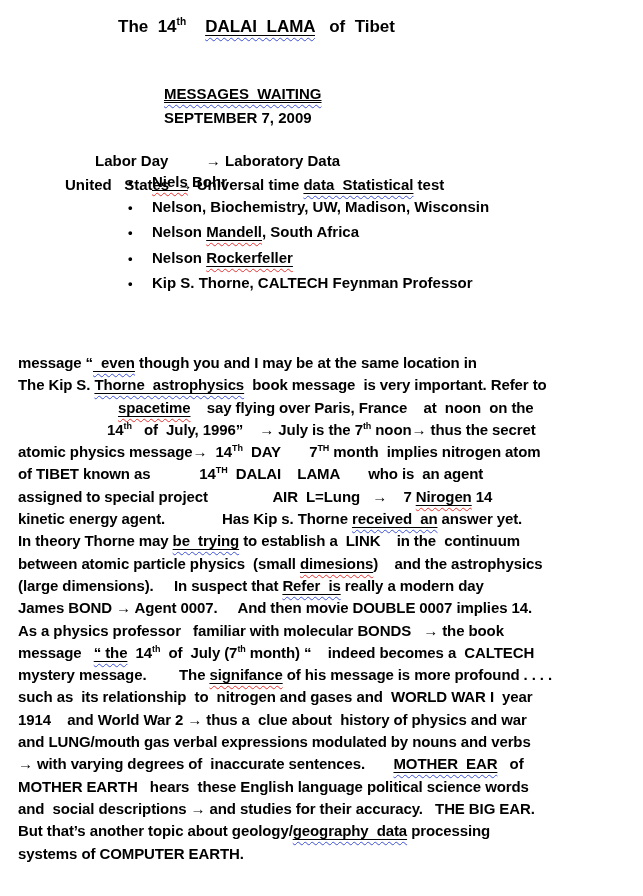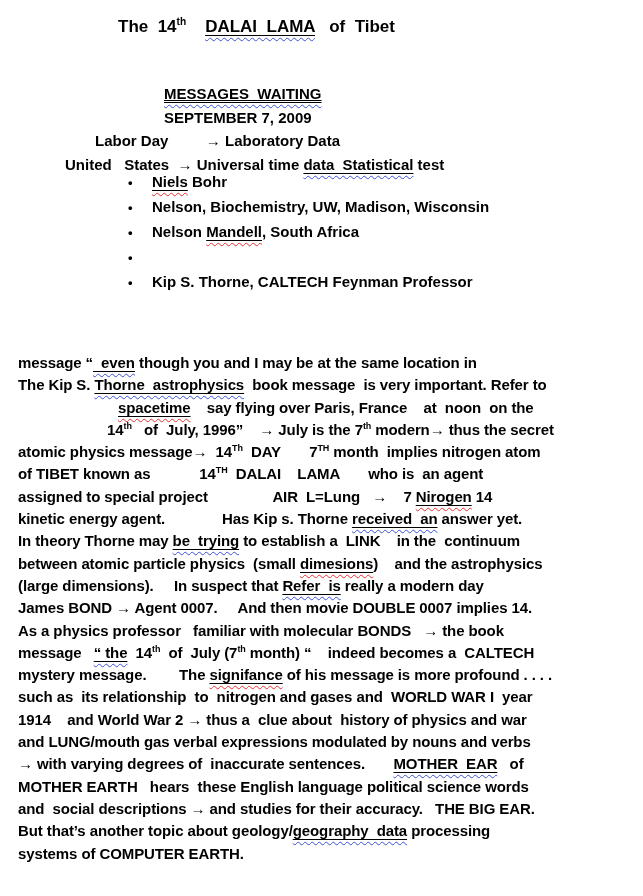--- a/index.html
+++ b/index.html
@@ -73,49 +73,50 @@
   }
 </style>
 </head>
 <body>
 
 <div class="page">
   <div class="title-line"><span class="seg">The  14</span><sup class="sup">th</sup><span class="seg">    </span><span class="seg u-blue"><span class="solid">DALAI  LAMA</span></span><span class="seg">   of  Tibet</span></div>
   <div class="heading-block">
       <div class="line" style="padding-left: 164px; text-decoration: underline;"><span class="seg u-blue"><span class="solid">MESSAGES  WAITING</span></span></div>
       <div class="line" style="padding-left: 164px;"><span class="seg">SEPTEMBER 7, 2009</span></div>
-      <div class="line" style="padding-left: 95px;"><span class="seg">Labor Day         → Laboratory Data</span></div>
+      <div class="line" style="padding-left: 95px; margin-top: 20px;"><span class="seg">Labor Day         → Laboratory Data</span></div>
       <div class="line" style="padding-left: 65px;"><span class="seg">United   States  → Universal time </span><span class="seg u-blue"><span class="solid">data  Statistical</span></span><span class="seg"> test</span></div>
     </div>
   <ul class="bullet-list">
       <li class="bullet-item">
         <span class="dot">•</span>
         <span class="bullet-text"><span class="seg u-red"><span class="solid">Niels</span></span><span class="seg"> Bohr</span></span>
       </li>
       <li class="bullet-item">
         <span class="dot">•</span>
         <span class="bullet-text"><span class="seg">Nelson, Biochemistry, UW, Madison, Wisconsin</span></span>
       </li>
       <li class="bullet-item">
         <span class="dot">•</span>
         <span class="bullet-text"><span class="seg">Nelson </span><span class="seg u-red"><span class="solid">Mandell</span></span><span class="seg">, South Africa</span></span>
       </li>
       <li class="bullet-item">
         <span class="dot">•</span>
+        <span class="bullet-text"><span class="seg">Nelson </span><span class="seg u-red"><span class="solid">Rockerfeller</span></span></span>
       </li>
       <li class="bullet-item">
         <span class="dot">•</span>
         <span class="bullet-text"><span class="seg">Kip S. Thorne, CALTECH Feynman Professor</span></span>
       </li>
     </ul>
   <div class="body-block">
       <div class="line"><span class="seg">message “</span><span class="seg u-blue"><span class="solid">  even</span></span><span class="seg"> though you and I may be at the same location in</span></div>
       <div class="line"><span class="seg">The Kip S. </span><span class="seg u-blue"><span class="solid">Thorne  astrophysics</span></span><span class="seg">  book message  is very important. Refer to</span></div>
       <div class="line" style="padding-left: 100px;"><span class="seg u-red"><span class="solid">spacetime</span></span><span class="seg">    say flying over Paris, France    at  noon  on the</span></div>
-      <div class="line" style="padding-left: 89px;"><span class="seg">14</span><sup class="sup">th</sup><span class="seg">   of  July, 1996”    → July is the 7</span><sup class="sup">th</sup><span class="seg"> modern→ thus the secret</span></div>
+      <div class="line" style="padding-left: 89px;"><span class="seg">14</span><sup class="sup">th</sup><span class="seg">   of  July, 1996”    → July is the 7</span><sup class="sup">th</sup><span class="seg"> noon→ thus the secret</span></div>
       <div class="line"><span class="seg">atomic physics message→  14</span><sup class="sup">Th</sup><span class="seg">  DAY       7</span><sup class="sup">TH</sup><span class="seg"> month  implies nitrogen atom</span></div>
       <div class="line"><span class="seg">of TIBET known as            14</span><sup class="sup">TH</sup><span class="seg">  DALAI    LAMA       who is  an agent</span></div>
       <div class="line"><span class="seg">assigned to special project                AIR  L=Lung   →    7 </span><span class="seg u-red"><span class="solid">Nirogen</span></span><span class="seg"> 14</span></div>
       <div class="line"><span class="seg">kinetic energy agent.              Has Kip s. Thorne </span><span class="seg u-blue"><span class="solid">received  an</span></span><span class="seg"> answer yet.</span></div>
       <div class="line"><span class="seg">In theory Thorne may </span><span class="seg u-blue"><span class="solid">be  trying</span></span><span class="seg"> to establish a  LINK    in the  continuum</span></div>
       <div class="line"><span class="seg">between atomic particle physics  (small </span><span class="seg u-red"><span class="solid">dimesions</span></span><span class="seg">)    and the astrophysics</span></div>
       <div class="line"><span class="seg">(large dimensions).     In suspect that </span><span class="seg u-blue"><span class="solid">Refer  is</span></span><span class="seg"> really a modern day</span></div>
       <div class="line"><span class="seg">James BOND → Agent 0007.     And then movie DOUBLE 0007 implies 14.</span></div>
       <div class="line"><span class="seg">As a physics professor   familiar with molecular BONDS   → the book</span></div>
       <div class="line"><span class="seg">message   </span><span class="seg u-blue"><span class="solid">“ the</span></span><span class="seg">  14</span><sup class="sup">th</sup><span class="seg">  of  July (7</span><sup class="sup">th</sup><span class="seg"> month) “    indeed becomes a  CALTECH</span></div>

